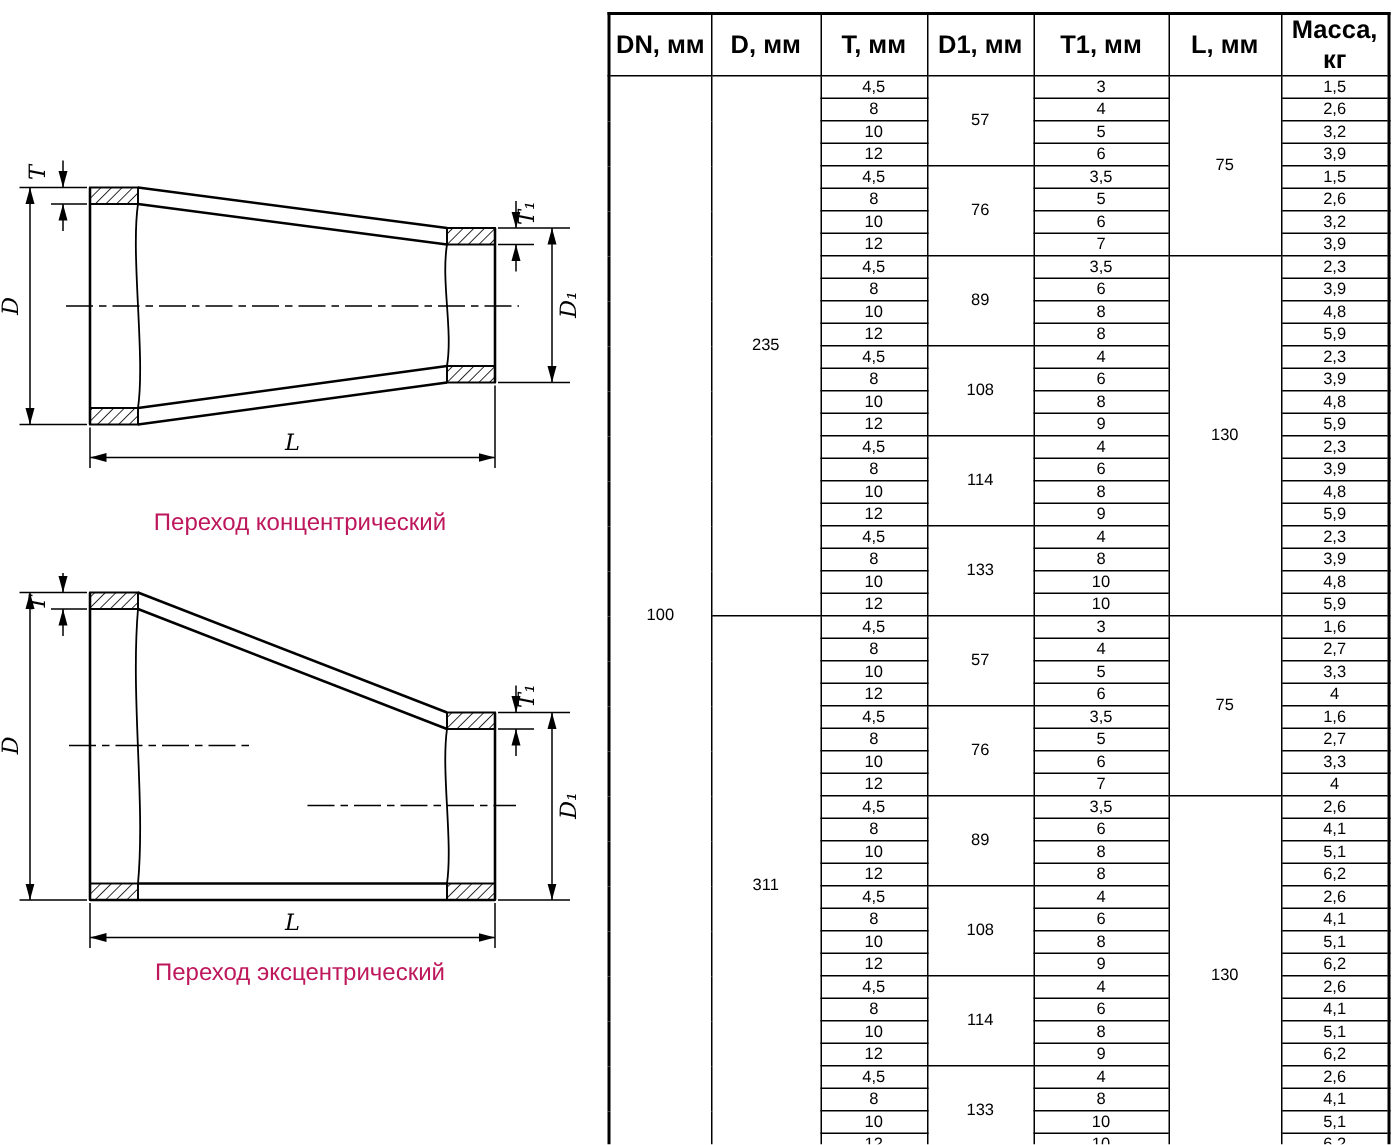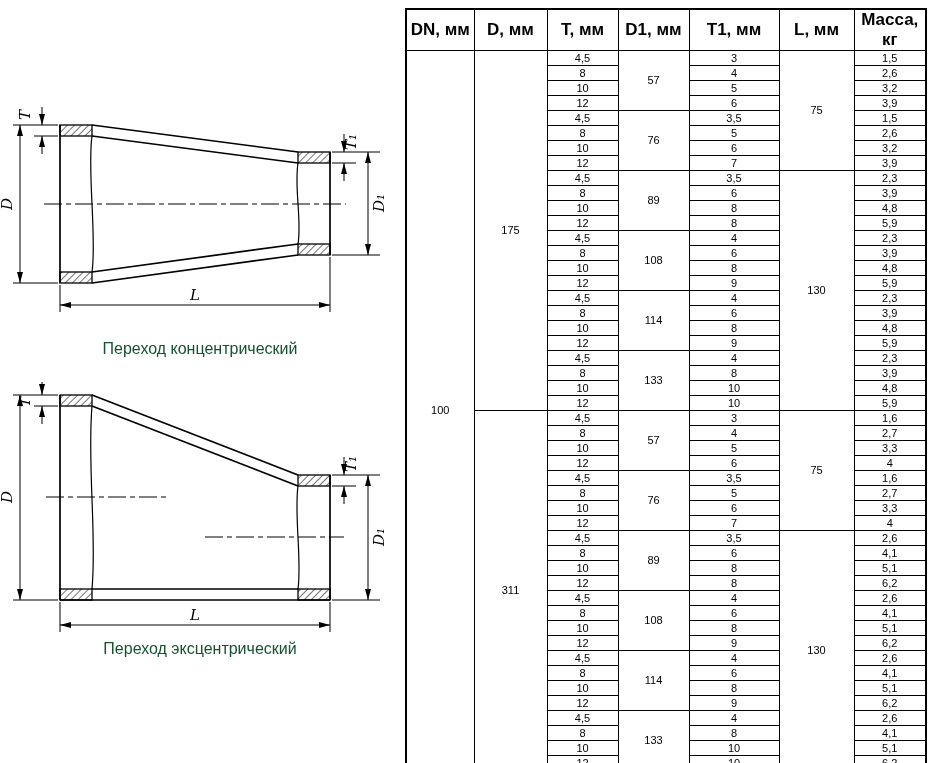--- a/index.html
+++ b/index.html
@@ -2,21 +2,21 @@
 <html><head>
 <meta charset="utf-8">
 <style>
   html,body{margin:0;padding:0;background:#fff;}
   .page{position:relative;width:928px;height:763px;background:#fff;overflow:hidden;
         font-family:"Liberation Sans",sans-serif;color:#000;}
   .fig-svg{position:absolute;left:0;}
   #fig1{top:100px;}
   #fig2{top:380px;}
   .fig-caption{position:absolute;left:0;width:400px;text-align:center;
-               font-size:16px;color:#14532d;}
+               font-size:16px;color:#be185d;}
   #cap1{top:340px;}
   #cap2{top:640px;text-align:center;}
   table.spec{position:absolute;left:405px;top:8px;width:520px;
              border-collapse:collapse;table-layout:fixed;
              border:2px solid #000;}
   table.spec th, table.spec td{
     border:1px solid #000;text-align:center;vertical-align:middle;
     padding:0;font-family:"Liberation Sans",sans-serif;}
   table.spec th{height:24px;font-size:17px;font-weight:bold;}
   table.spec td{height:14px;font-size:11px;line-height:13px;}
@@ -156,21 +156,21 @@
           <th>T, мм</th>
           <th>D1, мм</th>
           <th>T1, мм</th>
           <th>L, мм</th>
           <th>Масса, кг</th>
         </tr>
     </thead>
     <tbody>
         <tr>
           <td rowspan="48">100</td>
-          <td rowspan="24">175</td>
+          <td rowspan="24">235</td>
           <td>4,5</td>
           <td rowspan="4">57</td>
           <td>3</td>
           <td rowspan="8">75</td>
           <td>1,5</td>
         </tr>
         <tr>
           <td>8</td>
           <td>4</td>
           <td>2,6</td>

